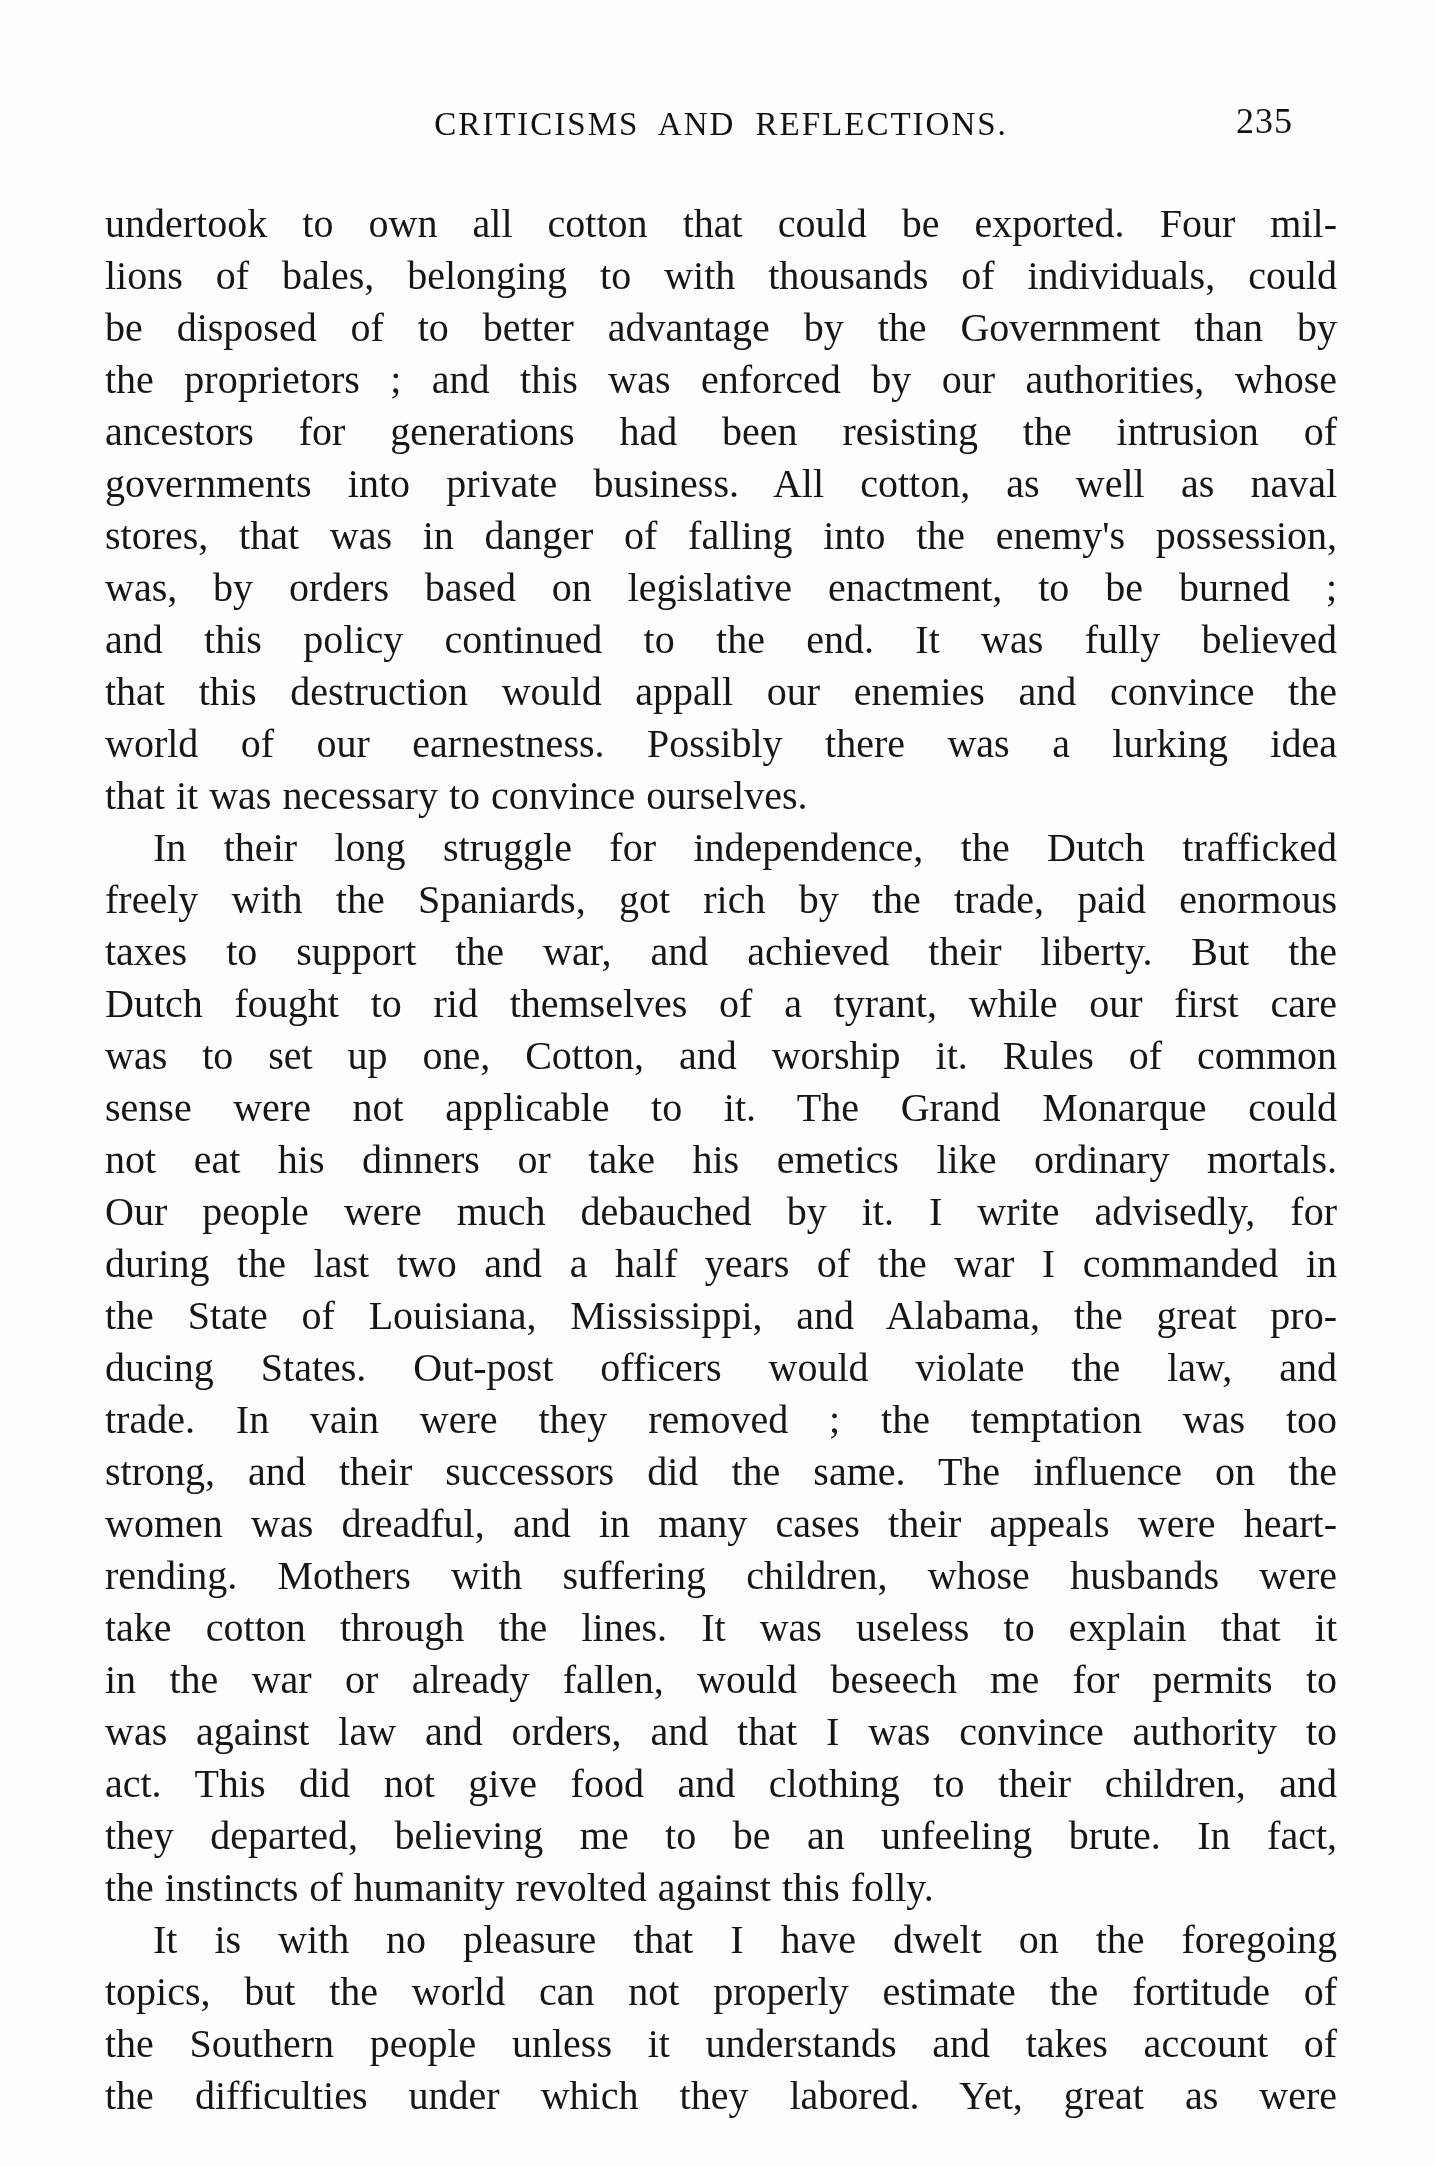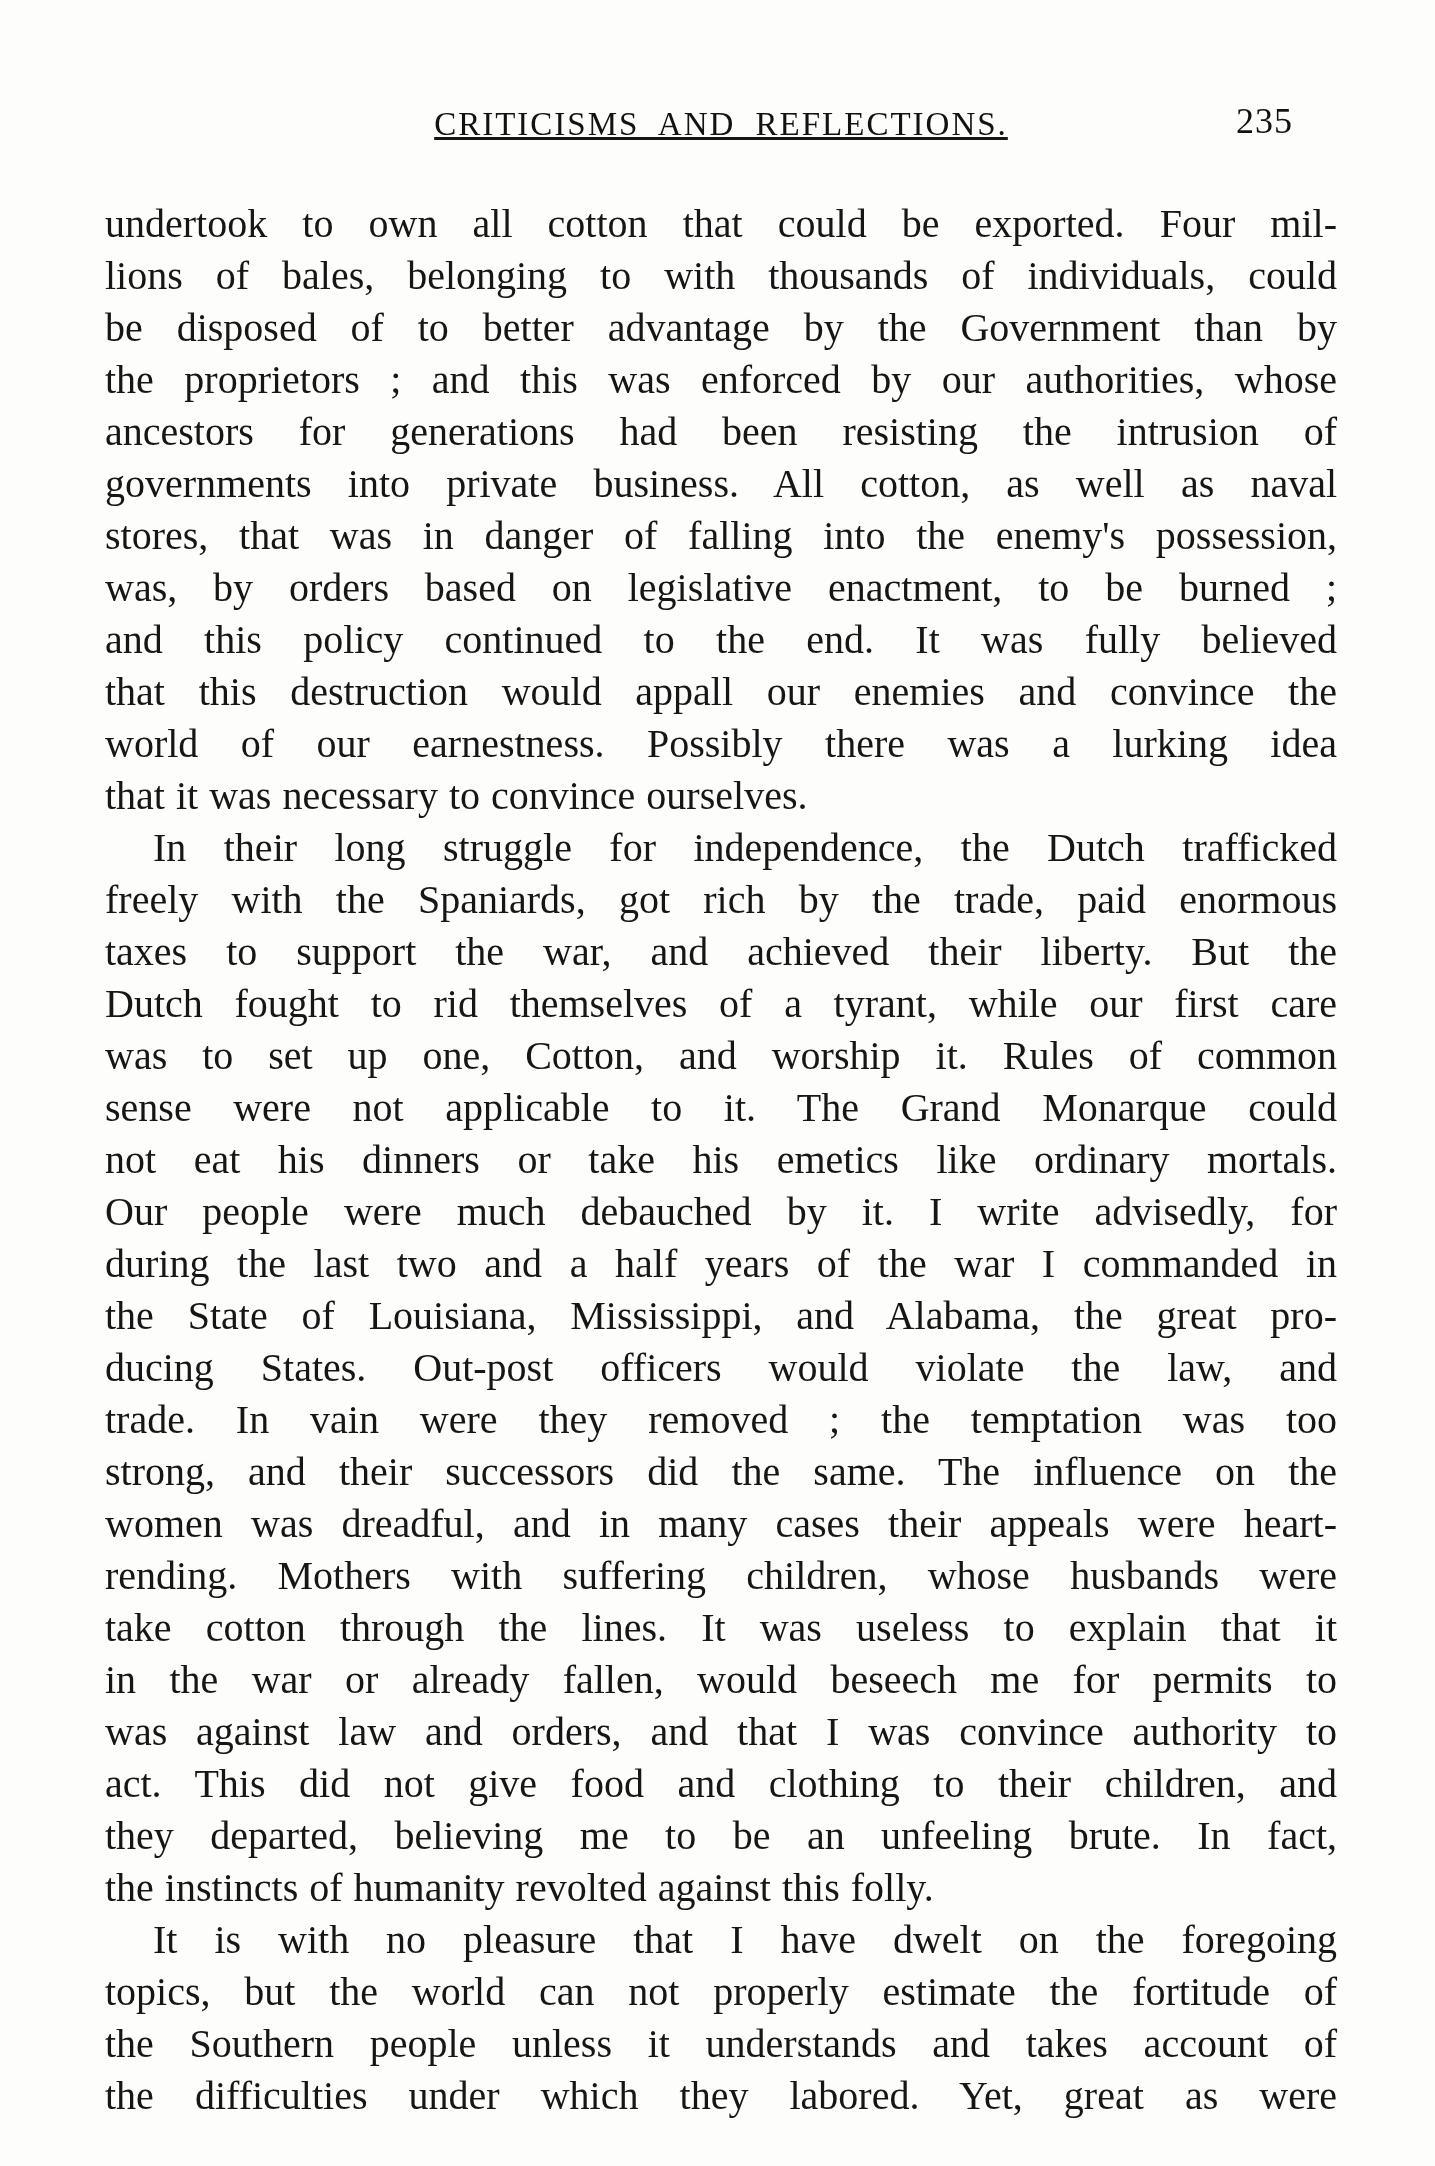--- a/index.html
+++ b/index.html
@@ -15,21 +15,20 @@
     font-family: "Liberation Serif", serif;
     color: #161616;
     overflow: hidden;
   }
   .running-header {
     position: absolute;
     top: 106px;
     left: 105px;
     width: 1232px;
     height: 46px;
-    text-decoration: underline;
   }
   .header-title {
     display: block;
     text-align: center;
     font-size: 33px;
     letter-spacing: 2px;
     word-spacing: 10px;
     color: #121212;
   }
   .page-number {

